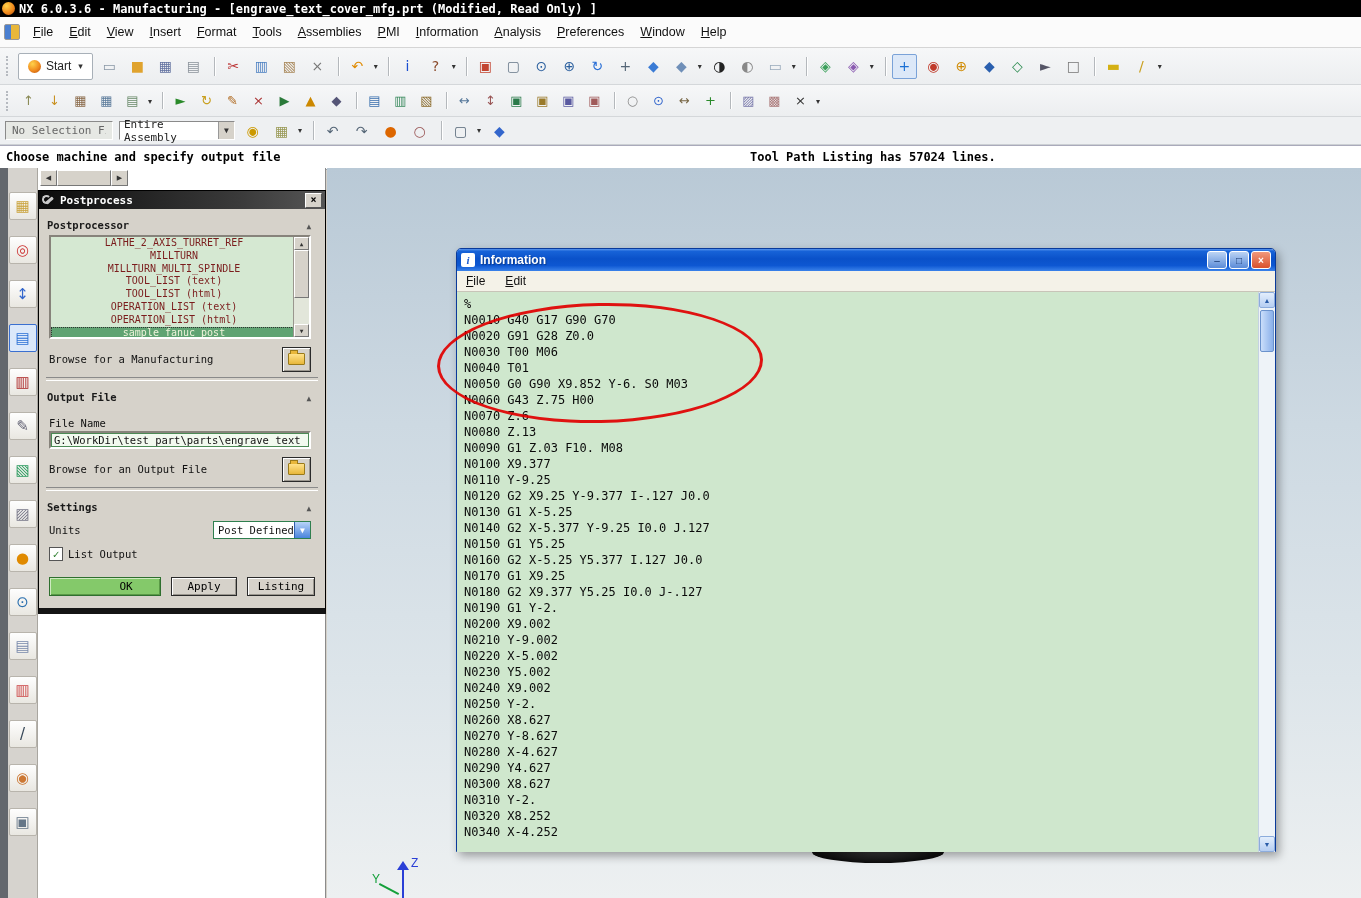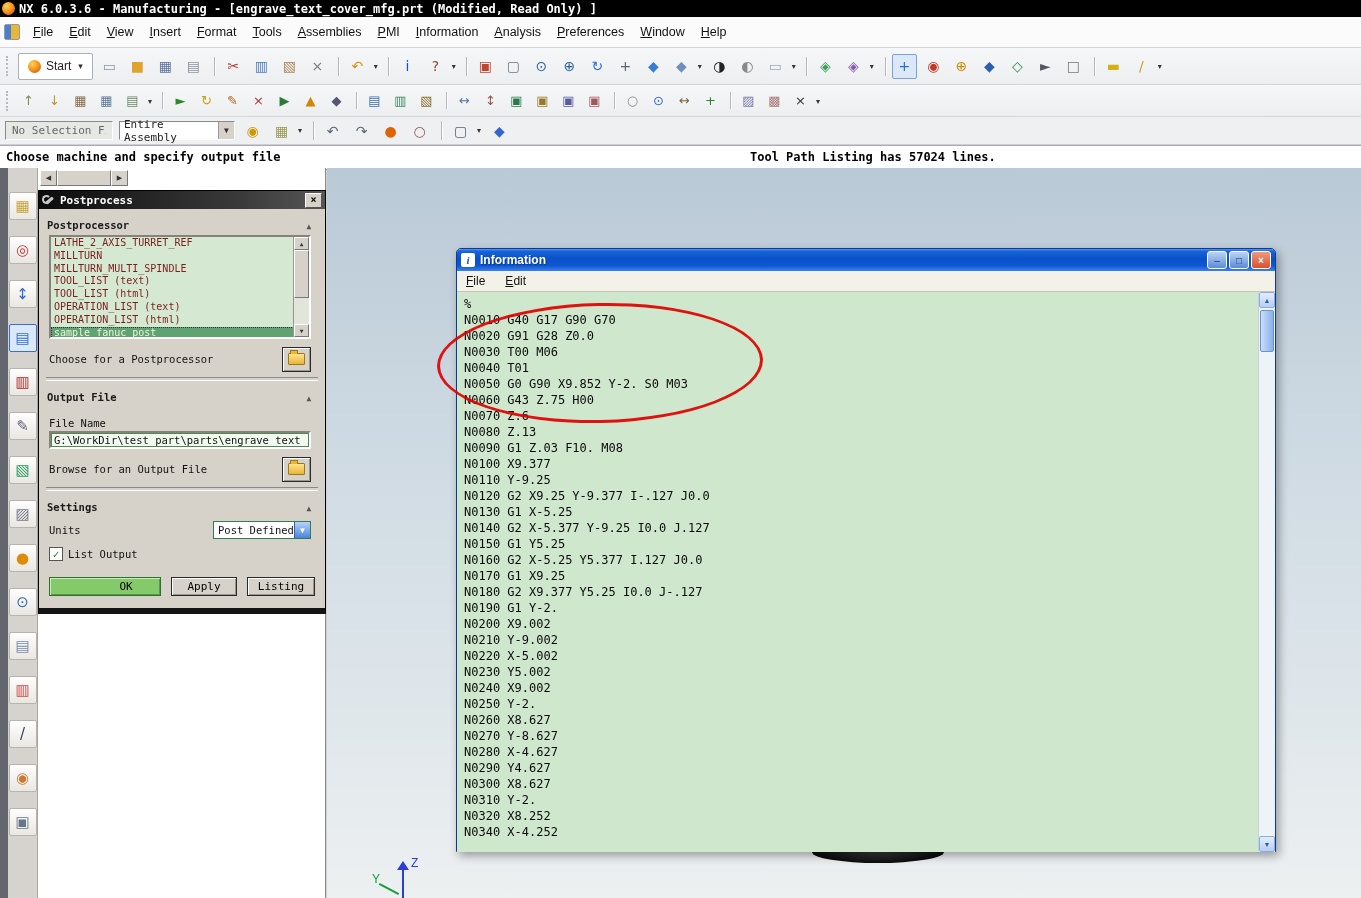--- a/index.html
+++ b/index.html
@@ -116,21 +116,21 @@
             text-align:center;}
   .pp-body{padding:4px 6px 8px 6px;}
   .sec-head{display:flex;align-items:flex-end;font:bold 10.5px "DejaVu Sans Mono",monospace;
             color:#1a1a1a;height:16px;margin:2px 2px 0 2px;}
   .chev{margin-left:auto;font-size:8px;color:#555;width:16px;text-align:center;}
   .groove{height:2px;border-top:1px solid #8a8a8a;border-bottom:1px solid #fff;margin:6px 1px;}
   .pp-list-wrap{position:relative;margin:4px 8px 2px 4px;height:104px;background:#d5e8d2;
                 border:2px solid;border-color:#87837b #fff #fff #87837b;box-sizing:border-box;
                 padding-right:15px;overflow:hidden;}
   .pp-item{font:10px/12.8px "DejaVu Sans Mono",monospace;color:var(--list_text,#7b1d1d);
-           padding-left:3px;white-space:nowrap;}
+           padding-left:3px;white-space:nowrap;text-align:center;}
   .pp-item.active{background:var(--selection_green,#5fa372);color:#eef3da;
                   outline:1px dotted #333;outline-offset:-1px;}
   .pp-scroll{position:absolute;right:0;top:0;bottom:0;width:15px;background:#e2e6da;
              border-left:1px solid #9a968e;}
   .pp-sb-btn{width:15px;height:13px;background:#d6d2ca;border:1px solid;
              border-color:#fff #777 #777 #fff;font-size:6px;color:#333;display:flex;
              align-items:center;justify-content:center;box-sizing:border-box;}
   .pp-sb-down{position:absolute;bottom:0;}
   .pp-sb-thumb{position:absolute;top:13px;left:0;width:15px;height:48px;background:#d6d2ca;
                border:1px solid;border-color:#fff #777 #777 #fff;box-sizing:border-box;}
@@ -395,21 +395,21 @@
       <div class="pp-item">LATHE_2_AXIS_TURRET_REF</div>
           <div class="pp-item">MILLTURN</div>
           <div class="pp-item">MILLTURN_MULTI_SPINDLE</div>
           <div class="pp-item">TOOL_LIST (text)</div>
           <div class="pp-item">TOOL_LIST (html)</div>
           <div class="pp-item">OPERATION_LIST (text)</div>
           <div class="pp-item">OPERATION_LIST (html)</div>
           <div class="pp-item active">sample fanuc post</div>
         </div>
       <div class="row-browse">
-        <span class="lbl">Choose for a Postprocessor</span>
+        <span class="lbl">Browse for a Manufacturing</span>
         <span class="fbtn">
           <span class="folder"></span>
         </span>
       </div>
       <div class="groove"></div>
       <div class="sec-head">
         <span>Output File</span>
         <span class="chev">▲</span>
       </div>
       <div class="lbl fn-label">File Name</div>
@@ -464,21 +464,21 @@
       <div class="iw-scroll">
         <span class="sb-btn sb-up">▲</span>
         <span class="sb-thumb"></span>
         <span class="sb-btn sb-down">▼</span>
       </div>
     <div class="gline">%</div>
         <div class="gline">N0010 G40 G17 G90 G70</div>
         <div class="gline">N0020 G91 G28 Z0.0</div>
         <div class="gline">N0030 T00 M06</div>
         <div class="gline">N0040 T01</div>
-        <div class="gline">N0050 G0 G90 X9.852 Y-2. S0 M03</div>
+        <div class="gline">N0050 G0 G90 X9.852 Y-6. S0 M03</div>
         <div class="gline">N0060 G43 Z.75 H00</div>
         <div class="gline">N0070 Z.6</div>
         <div class="gline">N0080 Z.13</div>
         <div class="gline">N0090 G1 Z.03 F10. M08</div>
         <div class="gline">N0100 X9.377</div>
         <div class="gline">N0110 Y-9.25</div>
         <div class="gline">N0120 G2 X9.25 Y-9.377 I-.127 J0.0</div>
         <div class="gline">N0130 G1 X-5.25</div>
         <div class="gline">N0140 G2 X-5.377 Y-9.25 I0.0 J.127</div>
         <div class="gline">N0150 G1 Y5.25</div>

